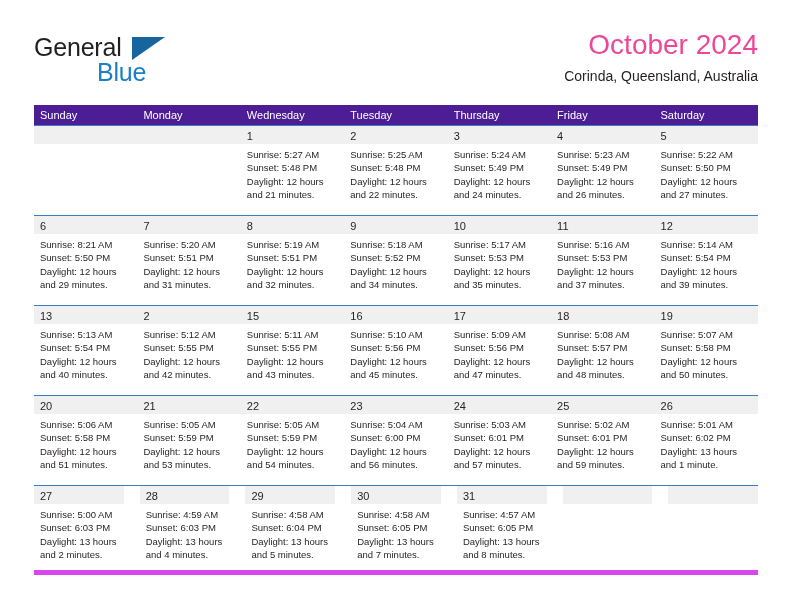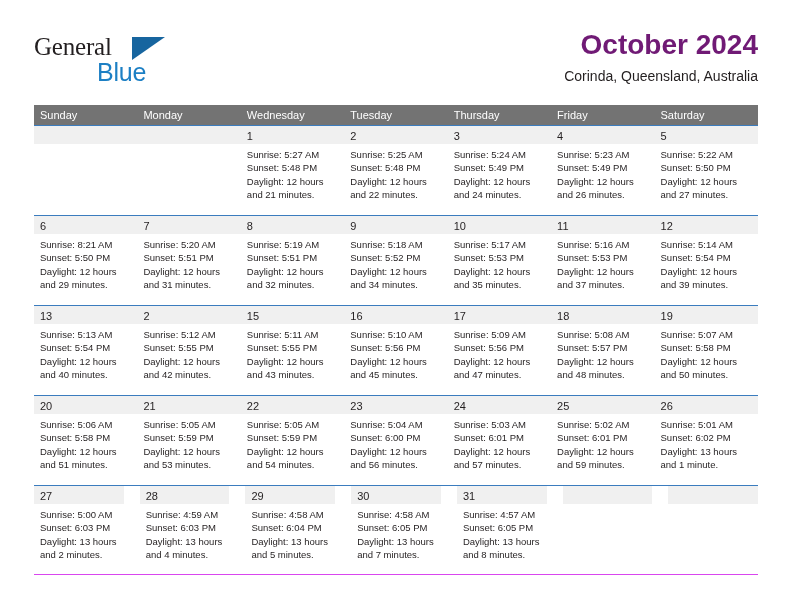--- a/index.html
+++ b/index.html
@@ -36,21 +36,21 @@
     width: 180px;
     height: 58px;
   }
   .brand-general {
     position: absolute;
     left: 0;
     top: 5px;
     font-size: 25px;
     letter-spacing: -0.2px;
     color: #231f20;
-    font-family: Liberation Serif, serif;
+    font-family: Liberation Sans, sans-serif;
   }
   .brand-blue {
     position: absolute;
     left: 55px;
     top: 30px;
     font-size: 25px;
     letter-spacing: -0.2px;
     color: #1c7fc4;
     font-family: "Liberation Sans", sans-serif;
     margin-left: 8px;
@@ -66,44 +66,43 @@
   }
 
   .titles {
     position: absolute;
     right: 0;
     top: 0;
     text-align: right;
   }
   .cal-title {
     font-size: 28px;
-    color: #701a75;
+    color: #ec4899;
     line-height: 34px;
     white-space: nowrap;
-    font-weight: bold;
   }
   .cal-subtitle {
     font-size: 14px;
     color: #231f20;
     line-height: 20px;
     margin-top: 4px;
     white-space: nowrap;
     text-align: right;
   }
 
   
   .calendar {
     position: absolute;
     left: 34px;
     top: 105px;
     width: 724px;
   }
   .dow-row {
     display: flex;
-    background: #737373;
+    background: #4c1d95;
     height: 20px;
   }
   .dow {
     flex: 1 1 0;
     color: #ffffff;
     font-size: 11px;
     line-height: 20px;
     padding-left: 6px;
     box-sizing: border-box;
     white-space: nowrap;
@@ -111,21 +110,21 @@
   .week {
     display: flex;
     height: 90px;
     border-top: 1px solid #3b7cbe;
     box-sizing: border-box;
   }
   .week:first-of-type {
     border-top: none;
   }
   .week.last {
-    border-bottom: 1px solid #d946ef;
+    border-bottom: 5px solid #d946ef;
     gap: 16px;
   }
   .cell {
     flex: 1 1 0;
     box-sizing: border-box;
     position: relative;
     overflow: hidden;
   }
   .daynum-band {
     height: 18px;

